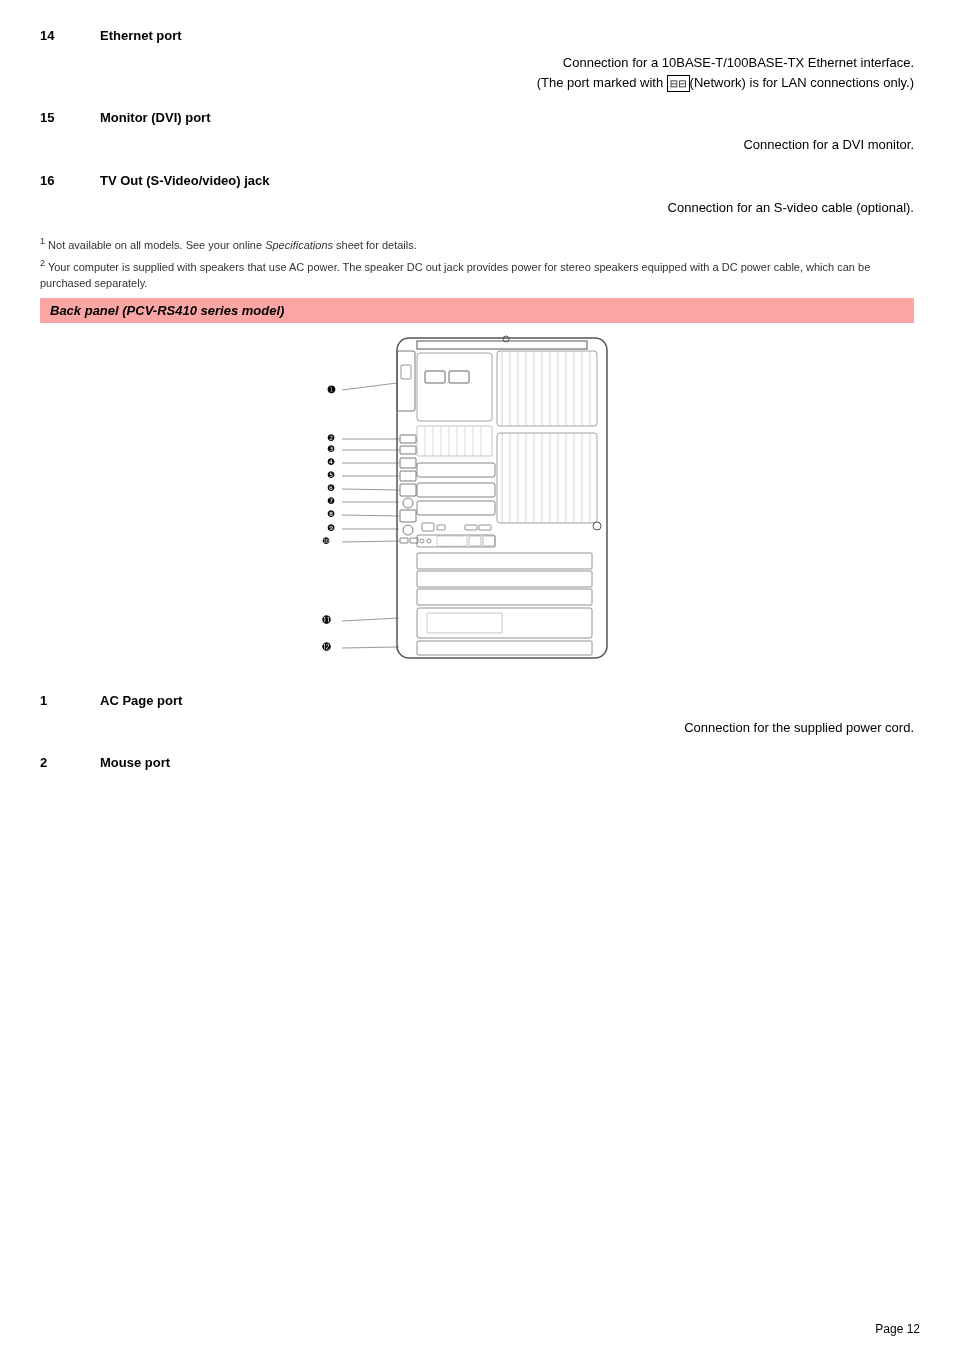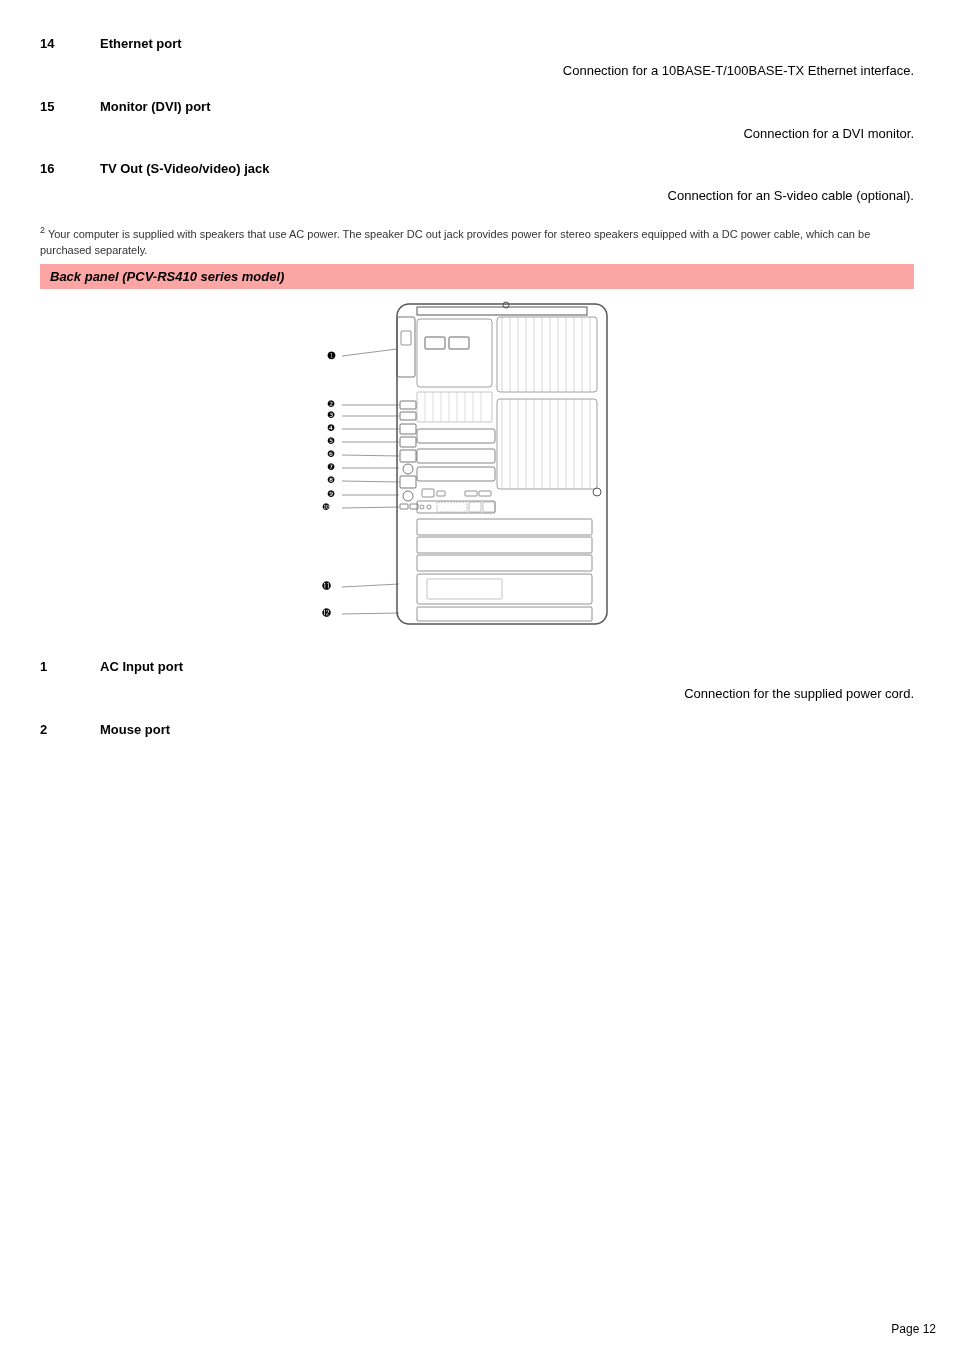--- a/index.html
+++ b/index.html
@@ -6,21 +6,21 @@
     body {
       font-family: Arial, sans-serif;
       font-size: 13px;
       color: #000;
       background: #fff;
       width: 954px;
       min-height: 1351px;
       position: relative;
     }
     .page {
-      padding: 18px 40px 40px 40px;
+      padding: 10px 40px 40px 40px;
     }
     .section {
       margin-bottom: 18px;
     }
     .section-header {
       display: flex;
       align-items: baseline;
       margin-bottom: 10px;
       margin-top: 18px;
     }
@@ -75,40 +75,41 @@
       position: relative;
     }
     
     .diagram svg {
       width: 100%;
       height: 100%;
     }
     .page-number {
       position: absolute;
       bottom: 15px;
-      right: 18px;
+      right: 34px;
       font-size: 12px;
       font-weight: normal;
     }
     sup {
       font-size: 9px;
     }
   </style>
 </head>
 <body>
 
 <div class="page">
 
   <div class="section">
     <div class="section-header">
       <span class="section-number">14</span>
       <span class="section-title">Ethernet port</span>
     </div>
     <div class="section-body">
       <p>Connection for a 10BASE-T/100BASE-TX Ethernet interface.</p>
+      <p>(The port marked with <span style="display:inline-block;border:1px solid #000;padding:0 2px;font-size:10px;vertical-align:middle;">⊟⊟</span>(Network) is for LAN connections only.)</p>
     </div>
   </div>
 
   <div class="section">
     <div class="section-header">
       <span class="section-number">15</span>
       <span class="section-title">Monitor (DVI) port</span>
     </div>
     <div class="section-body">
       <p>Connection for a DVI monitor.</p>
@@ -122,20 +123,24 @@
     </div>
     <div class="section-body">
       <p>Connection for an S-video cable (optional).</p>
     </div>
   </div>
 
   <div class="section">
   </div>
 
   <div class="footnote-area">
+    <div class="footnote-line">
+      <span class="footnote-num">1</span>
+      <span> Not available on all models. See your online <span class="italic">Specifications</span> sheet for details.</span>
+    </div>
     <div class="footnote-line">
       <span class="footnote-num">2</span>
       <span> Your computer is supplied with speakers that use AC power. The speaker DC out jack provides power for stereo speakers equipped with a DC power cable, which can be purchased separately.</span>
     </div>
   </div>
 
   <div class="back-panel-header">Back panel (PCV-RS410 series model)</div>
 
   <div class="diagram-container">
     <div class="diagram">
@@ -279,21 +284,21 @@
         <rect x="80" y="18" width="18" height="60" rx="2" fill="none" stroke="#555" stroke-width="0.8"></rect>
 
         <rect x="84" y="32" width="10" height="14" rx="1" fill="none" stroke="#666" stroke-width="0.7"></rect>
       </svg>
     </div>
   </div>
 
   <div class="section">
     <div class="section-header">
       <span class="section-number">1</span>
-      <span class="section-title">AC Input port</span>
+      <span class="section-title">AC Page port</span>
     </div>
     <div class="section-body">
       <p>Connection for the supplied power cord.</p>
     </div>
   </div>
 
   <div class="section">
     <div class="section-header">
       <span class="section-number">2</span>
       <span class="section-title">Mouse port</span>

